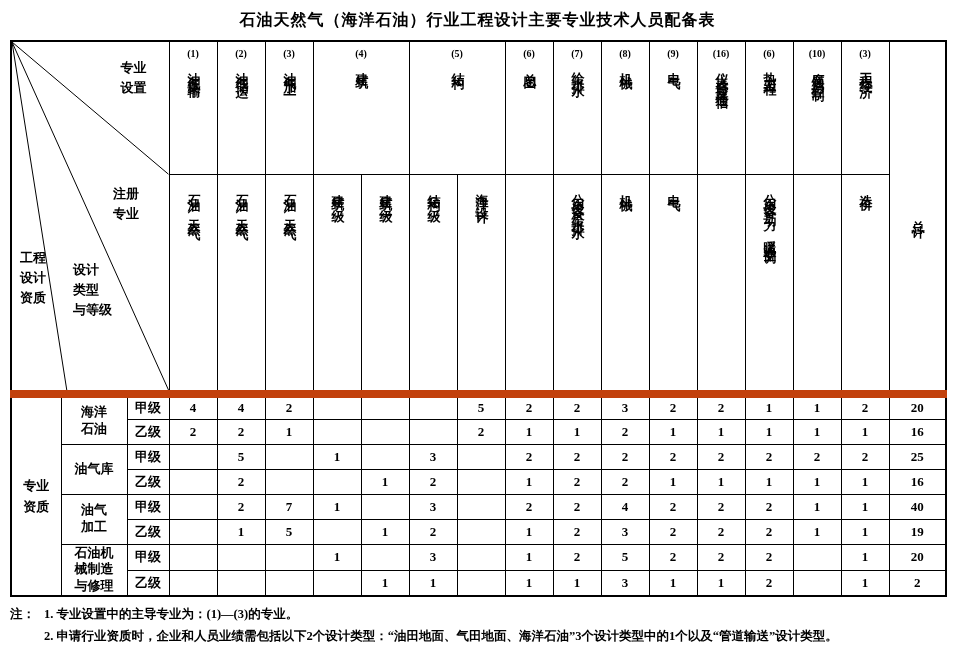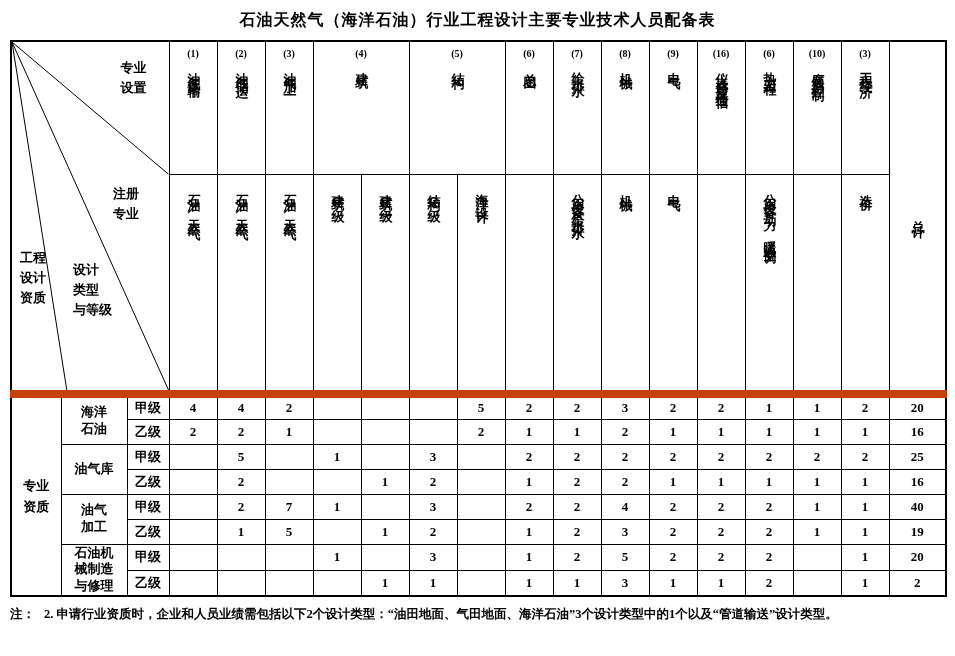--- a/index.html
+++ b/index.html
@@ -402,16 +402,17 @@
         <td class="val"></td>
         <td class="val">1</td>
         <td class="val">2</td>
       </tr>
     </tbody>
   </table>
 
   <div class="notes">
     <div class="notes-prefix">注：</div>
     <div class="notes-body">
+      <div>1. 专业设置中的主导专业为：(1)—(3)的专业。</div>
       <div>2. 申请行业资质时，企业和人员业绩需包括以下2个设计类型：“油田地面、气田地面、海洋石油”3个设计类型中的1个以及“管道输送”设计类型。</div>
     </div>
   </div>
 </div>
 
 </body></html>

